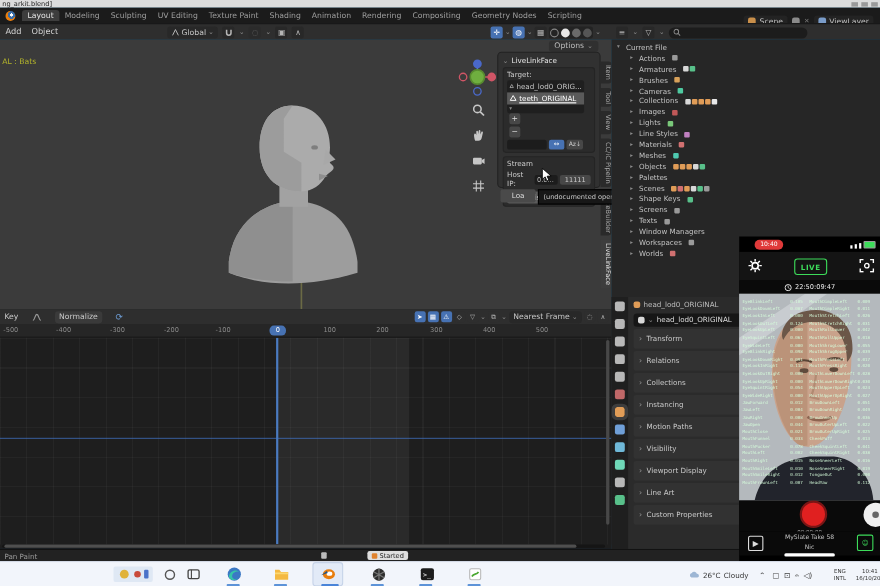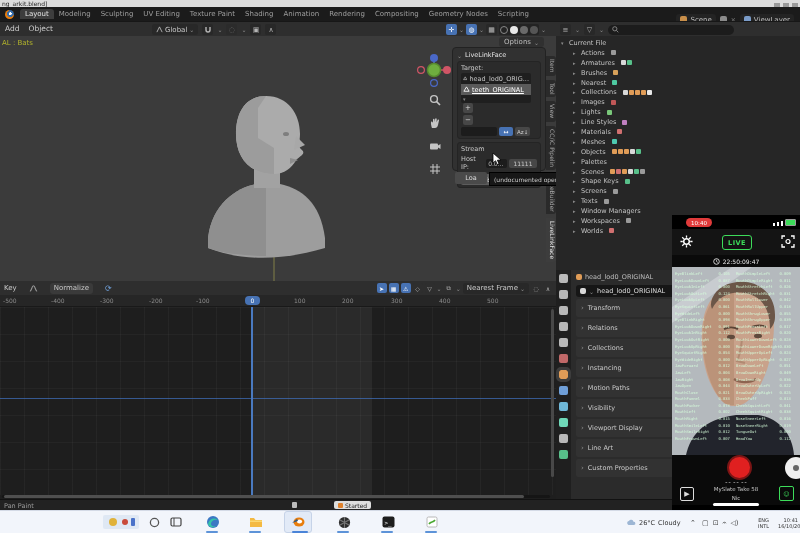--- a/index.html
+++ b/index.html
@@ -34,21 +34,21 @@
   .icbtn{width:11px;height:11px;border-radius:2px;background:#282828;display:flex;align-items:center;justify-content:center;color:#b5b5b5;font-size:7px;}
   .icbtn.blue{background:#4772b3;color:#fff;}
   .vp-right{position:absolute;left:446px;top:2px;display:flex;gap:2px;align-items:center;}
   .ball{width:8px;height:8px;border-radius:50%;background:#6a6a6a;display:inline-block;}
   .ball.active{background:#e8e8e8;}
   .ol-header{position:absolute;left:560px;top:2px;display:flex;gap:4px;align-items:center;}
   .searchbox{display:flex;align-items:center;background:#1c1c1c;border-radius:6px;width:118px;height:10px;padding:0 4px;gap:3px;}
 
   
   .viewport{left:0;top:36px;width:556px;height:245px;background:#3b3b3b;overflow:hidden;}
-  .corner-txt{left:2px;top:3px;color:#b2b32b;font-size:7px;}
+  .corner-txt{left:2px;top:16px;color:#b2b32b;font-size:7px;}
   .options{right:12px;top:1px;background:#303030;border-radius:3px;color:#bdbdbd;font-size:7px;
            padding:1px 5px;display:flex;gap:3px;align-items:center;}
   .navicons{left:429px;display:flex;flex-direction:column;gap:11px;}
 
   
   .llf{left:452px;top:11px;width:94px;height:124px;background:#313131;border:1px solid #222;
        border-radius:4px;box-sizing:border-box;padding:3px 4px;color:#c9c9c9;font-size:6.5px;}
   .llf-h{color:#e6e6e6;display:flex;gap:3px;align-items:center;margin-bottom:2px;}
   .llf-box{background:#2b2b2b;border:1px solid #242424;border-radius:3px;padding:2px 3px;margin-bottom:3px;}
   .llf-list{background:#1f1f1f;border-radius:2px;width:70px;display:inline-block;vertical-align:top;}
@@ -449,21 +449,21 @@
             <span class="ind"></span>
             <span class="tri">▸</span>
             <span>Brushes</span>
             <span class="dots">
               <span class="dot" style="background: rgb(216, 161, 90);"></span>
             </span>
           </div>
         <div class="ol-row">
             <span class="ind"></span>
             <span class="tri">▸</span>
-            <span>Nearest</span>
+            <span>Cameras</span>
             <span class="dots">
               <span class="dot" style="background: rgb(78, 201, 160);"></span>
             </span>
           </div>
         <div class="ol-row">
             <span class="ind"></span>
             <span class="tri">▸</span>
             <span>Collections</span>
             <span class="dots">
               <span class="dot" style="background: rgb(216, 216, 216);"></span>

